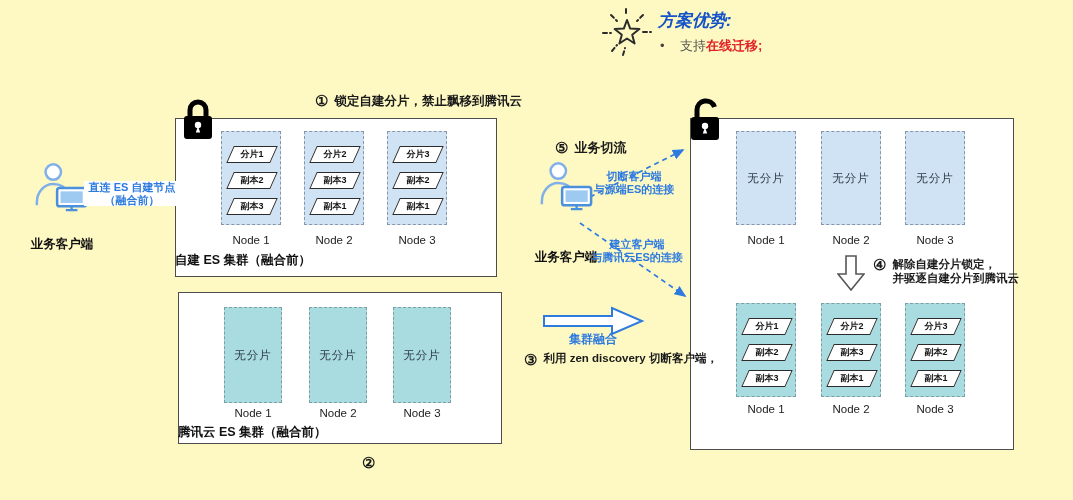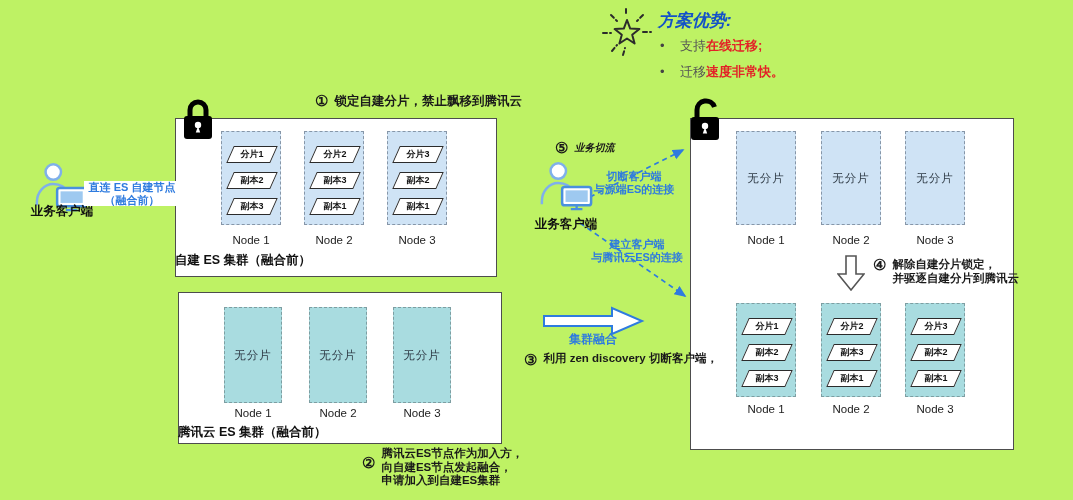--- a/index.html
+++ b/index.html
@@ -5,41 +5,41 @@
   :root{
     --blue:#2e7bdf;
     --title-blue:#1352c8;
     --red:#e32227;
     --node-blue:#cfe3f5;
     --node-teal:#a9dce0;
     --ink:#1a1a1a;
   }
   html,body{margin:0;padding:0;background:#fff;}
   body{font-family:"Liberation Sans",sans-serif;}
-  .canvas{position:relative;width:1073px;height:500px;background:#bef264;overflow:hidden;}
+  .canvas{position:relative;width:1073px;height:500px;background:#fef9c3;overflow:hidden;}
   .abs{position:absolute;}
   svg{display:block;}
   .overlay{position:absolute;left:0;top:0;z-index:1;}
   .z2{z-index:2;}
   .clusterbox{position:absolute;border:1.6px solid #4d4d4d;background:#fff;z-index:2;}
   .node{position:absolute;width:60px;height:94px;border:1.4px dashed #8696a8;background:var(--node-blue);z-index:3;box-sizing:border-box;}
   .node.teal{background:var(--node-teal);border-color:#7d9ea2;}
   .node.empty{display:flex;align-items:center;justify-content:center;}
   .empty-label{font-size:11.5px;color:#2f3b46;letter-spacing:1px;}
   .pgram{position:absolute;left:8px;width:42px;height:15px;border:1.3px solid #2b2b2b;background:#fff;transform:skewX(-24deg);}
   .pgram span{display:block;transform:skewX(24deg);font-size:9px;font-weight:bold;color:#111;text-align:center;line-height:15px;white-space:nowrap;}
   .nodename{position:absolute;width:60px;font-size:11.5px;color:#222;text-align:center;z-index:3;}
   .ctitle{position:absolute;font-weight:bold;font-size:12.5px;color:#111;z-index:3;white-space:nowrap;}
   .steprow{position:absolute;display:flex;gap:6px;align-items:flex-start;color:var(--ink);z-index:4;}
   .stepnum{font-size:15px;line-height:16px;font-weight:bold;}
   .steptext{font-size:12.5px;line-height:16px;font-weight:bold;white-space:nowrap;}
   .steplines{font-size:11.5px;line-height:13.5px;font-weight:bold;white-space:nowrap;}
   .bluelabel{position:absolute;color:var(--blue);font-weight:bold;font-size:11px;line-height:12.5px;text-align:center;white-space:nowrap;z-index:4;}
   .bluelabel.onArrow{background:#fff;padding:0 1px;}
-  .clientlabel{position:absolute;font-weight:bold;font-size:12.5px;color:#111;text-align:center;z-index:4;white-space:nowrap;}
+  .clientlabel{position:absolute;font-weight:bold;font-size:12.5px;color:#111;text-align:center;z-index:4;white-space:nowrap;margin-top:33px;}
   .adv-title{position:absolute;font-size:17px;font-weight:bold;font-style:italic;color:var(--title-blue);z-index:4;white-space:nowrap;}
   .adv-row{position:absolute;font-size:13px;color:#555;z-index:4;white-space:nowrap;}
   .adv-row .dot{display:inline-block;width:20px;color:#444;}
   .adv-row .hl{color:var(--red);font-weight:bold;}
 </style>
 </head>
 <body>
 
 <div class="canvas">
 
@@ -65,23 +65,20 @@
         <path d="M42 26 h8"></path>
         <path d="M11 45 l5 -6"></path>
         <path d="M22 49 l2 -7"></path>
       </g>
     </svg>
   </div>
   <div class="adv-title" style="left:658px;top:9px;">方案优势:</div>
   <div class="adv-row" style="left:660px;top:37px;">
     <span class="dot">•</span><span>支持</span><span class="hl">在线迁移;</span>
   </div>
-  <div class="adv-row" style="left:660px;top:63px;">
-    <span class="dot">•</span><span>迁移</span><span class="hl">速度非常快。</span>
-  </div>
 
   <div class="abs z2" style="left:33px;top:161px;">
     <svg width="56" height="52" viewBox="0 0 58 52">
       <circle cx="21" cy="10.5" r="8" fill="#fff" stroke="#7fb0ea" stroke-width="2.6"></circle>
       <path d="M4 45 v-3 c0-11 7.5-19 17-19 c7 0 13 4 16 10" fill="none" stroke="#7fb0ea" stroke-width="2.6"></path>
       <rect x="25" y="27" width="30" height="19" rx="2.5" fill="#fff" stroke="#4a90dd" stroke-width="2.6"></rect>
       <rect x="28.5" y="30.5" width="23" height="12" fill="#9ec9f0"></rect>
       <path d="M40 46 v3 M34 50 h12" stroke="#4a90dd" stroke-width="2.4" fill="none"></path>
     </svg>
   </div>
@@ -154,30 +151,25 @@
   <div class="node teal empty" style="left:393px;top:307px;width:58px;height:96px;">
       <span class="empty-label">无分片</span>
     </div>
   <div class="nodename" style="left:223px;top:407px;">Node 1</div>
   <div class="nodename" style="left:308px;top:407px;">Node 2</div>
   <div class="nodename" style="left:392px;top:407px;">Node 3</div>
   <div class="ctitle" style="left:178px;top:424px;width:290px;">腾讯云 ES 集群（融合前）</div>
 
   <div class="steprow" style="left:362px;top:455px;">
     <span class="stepnum">②</span>
-    <span class="steplines">
-      <div style="margin-top:-8px;">腾讯云ES节点作为加入方，</div>
-      <div>向自建ES节点发起融合，</div>
-      <div>申请加入到自建ES集群</div>
-    </span>
   </div>
 
   <div class="steprow" style="left:555px;top:140px;">
     <span class="stepnum">⑤</span>
-    <span class="steptext" style="font-size:10px;font-style:italic;">业务切流</span>
+    <span class="steptext" style="font-size:13px;">业务切流</span>
   </div>
   <div class="abs z2" style="left:538px;top:160px;">
     <svg width="56" height="52" viewBox="0 0 58 52">
       <circle cx="21" cy="10.5" r="8" fill="#fff" stroke="#7fb0ea" stroke-width="2.6"></circle>
       <path d="M4 45 v-3 c0-11 7.5-19 17-19 c7 0 13 4 16 10" fill="none" stroke="#7fb0ea" stroke-width="2.6"></path>
       <rect x="25" y="27" width="30" height="19" rx="2.5" fill="#fff" stroke="#4a90dd" stroke-width="2.6"></rect>
       <rect x="28.5" y="30.5" width="23" height="12" fill="#9ec9f0"></rect>
       <path d="M40 46 v3 M34 50 h12" stroke="#4a90dd" stroke-width="2.4" fill="none"></path>
     </svg>
   </div>

